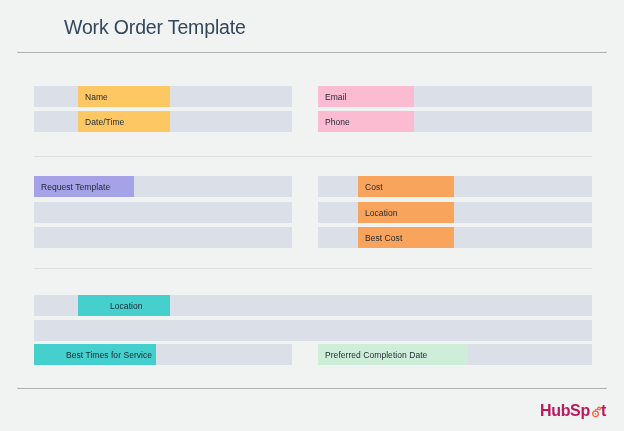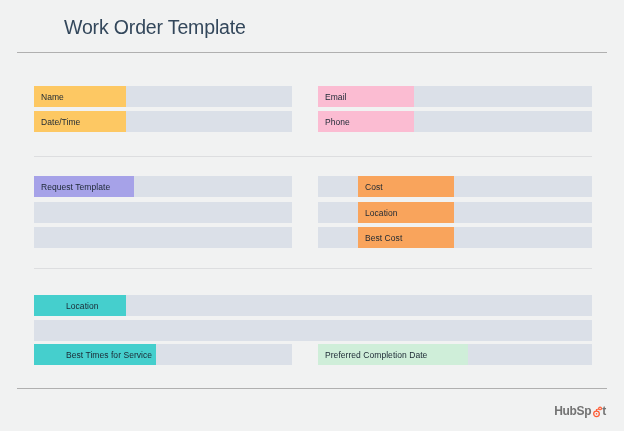--- a/index.html
+++ b/index.html
@@ -77,21 +77,21 @@
   }
 
   
   .sw-orange   { background: #fdc863; }
   .sw-pink     { background: #fbbcd2; }
   .sw-purple   { background: #a6a2e8; }
   .sw-deeporange { background: #f9a45c; margin-left: 40px; }
   .sw-teal     { background: #45cfcd; padding-left: 32px; }
   .sw-green    { background: #cfeed9; }
 
-  .w-92  { width: 92px; }
+  .w-92  { width: 92px; margin-left: 44px; }
   .w-96  { width: 96px; }
   .w-100 { width: 100px; }
   .w-122 { width: 122px; }
   .w-150 { width: 150px; }
 
   
   .y-86  { top: 86px; }
   .y-111 { top: 111px; }
   .y-176 { top: 176px; }
   .y-202 { top: 202px; }
@@ -103,23 +103,23 @@
   
   .logo {
     position: absolute;
     right: 18px;
     top: 400px;
     display: flex;
     align-items: center;
     height: 22px;
   }
   .logo-word {
-    font-size: 12px;
+    font-size: 16px;
     font-weight: bold;
-    color: #737373;
+    color: #be185d;
     letter-spacing: -0.3px;
     line-height: 1;
     display: flex;
     align-items: baseline;
   }
   .logo-sprocket {
     position: relative;
     width: 13px;
     height: 13px;
     margin: 0 -1px 0 -1px;

